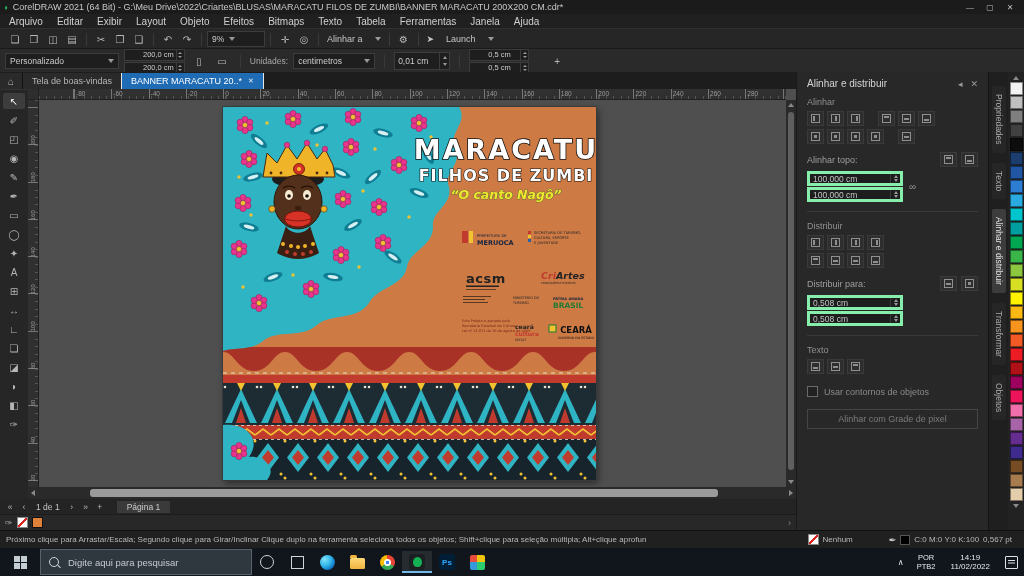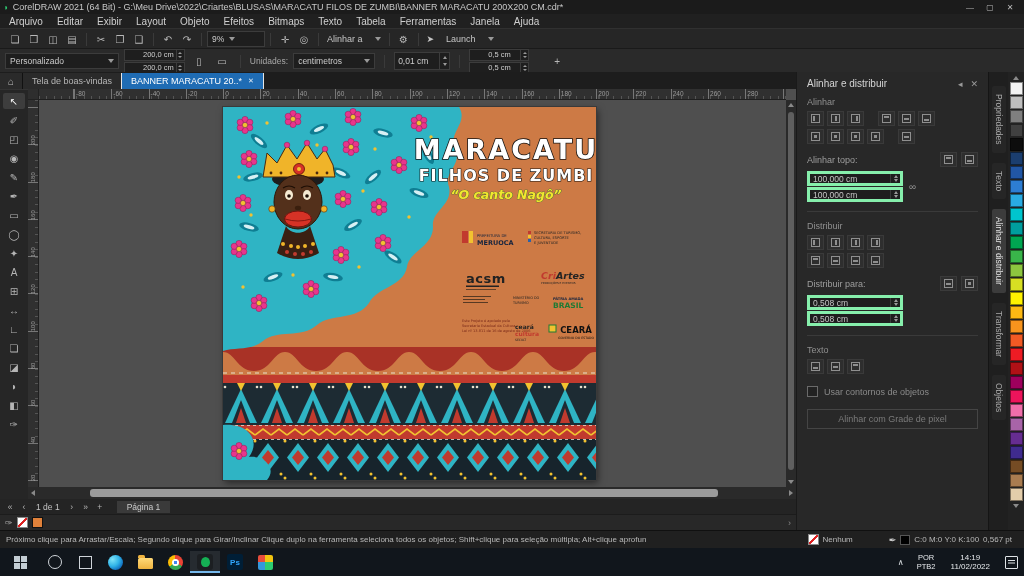--- a/index.html
+++ b/index.html
@@ -858,20 +858,24 @@
 
   <div class="taskbar">
     <div class="start">
       <span class="winlogo">
           <i></i>
           <i></i>
           <i></i>
           <i></i>
         </span>
     </div>
+    <div class="tsearch">
+      <span class="mag"></span>
+      <input placeholder="Digite aqui para pesquisar" style="">
+    </div>
     <div class="tbicon">
         <span class="cortana"></span>
       </div>
     <div class="tbicon">
         <span class="tview"></span>
       </div>
     <div class="tbicon">
         <span class="edgeic"></span>
       </div>
     <div class="tbicon">

